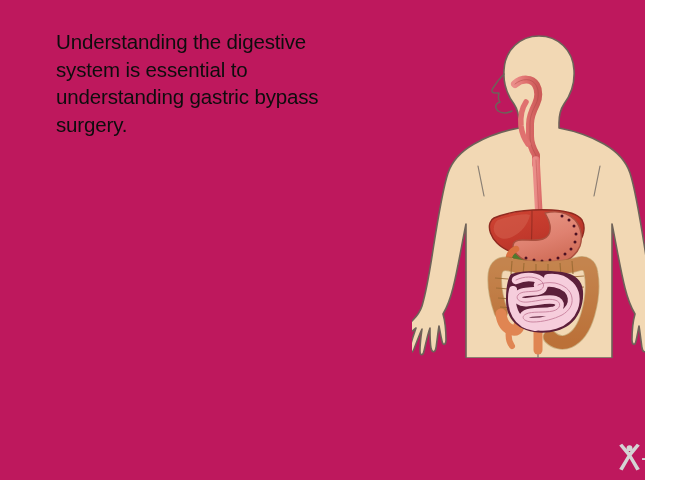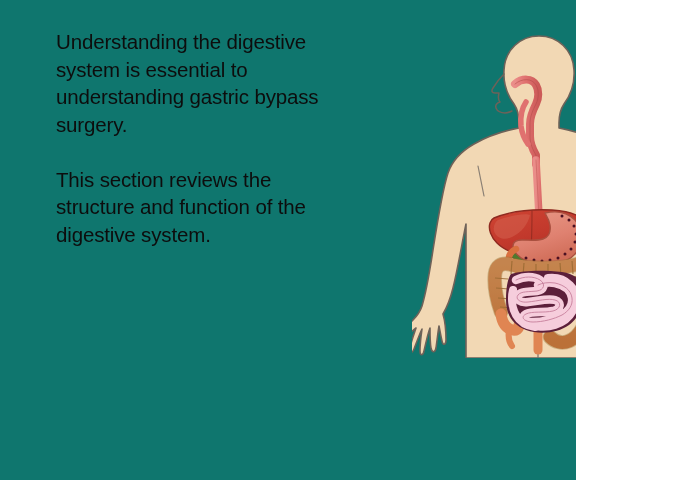--- a/index.html
+++ b/index.html
@@ -2,23 +2,23 @@
 <html><head>
 <meta charset="utf-8">
 <style>
   html, body {
     margin: 0;
     padding: 0;
     background: #ffffff;
   }
   #slide {
     position: relative;
-    width: 576px;
+    width: 645px;
     height: 480px;
-    background: #0f766e;
+    background: #be185d;
     overflow: hidden;
     font-family: "Liberation Sans", sans-serif;
   }
 
   
   #text-column {
     position: absolute;
     left: 56px;
     top: 28px;
     width: 390px;
@@ -73,23 +73,20 @@
 </head>
 <body>
 
 <div id="slide">
 
   <div id="text-column">
     <p class="paragraph">Understanding the digestive
 system is essential to
 understanding gastric bypass
 surgery.</p>
-    <p class="paragraph">This section reviews the
-structure and function of the
-digestive system.</p>
   </div>
 
   <div id="illustration">
     <svg viewBox="0 0 288 330" xmlns="http://www.w3.org/2000/svg">
       <defs>
         <linearGradient id="gLiver" x1="0" y1="0" x2="0.6" y2="1">
           <stop offset="0%" stop-color="#cf4433"></stop>
           <stop offset="55%" stop-color="#c2392c"></stop>
           <stop offset="100%" stop-color="#ae2f24"></stop>
         </linearGradient>

